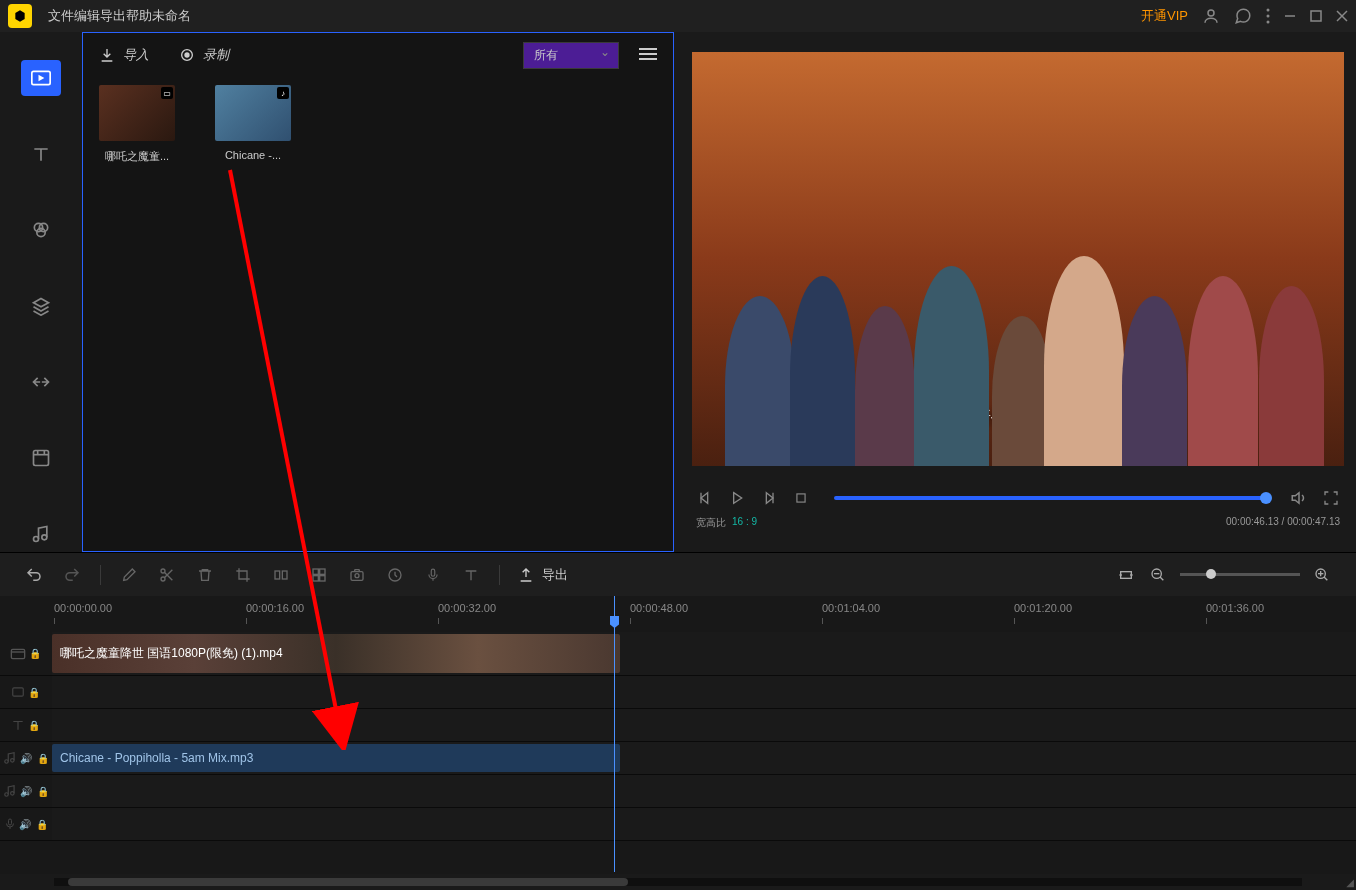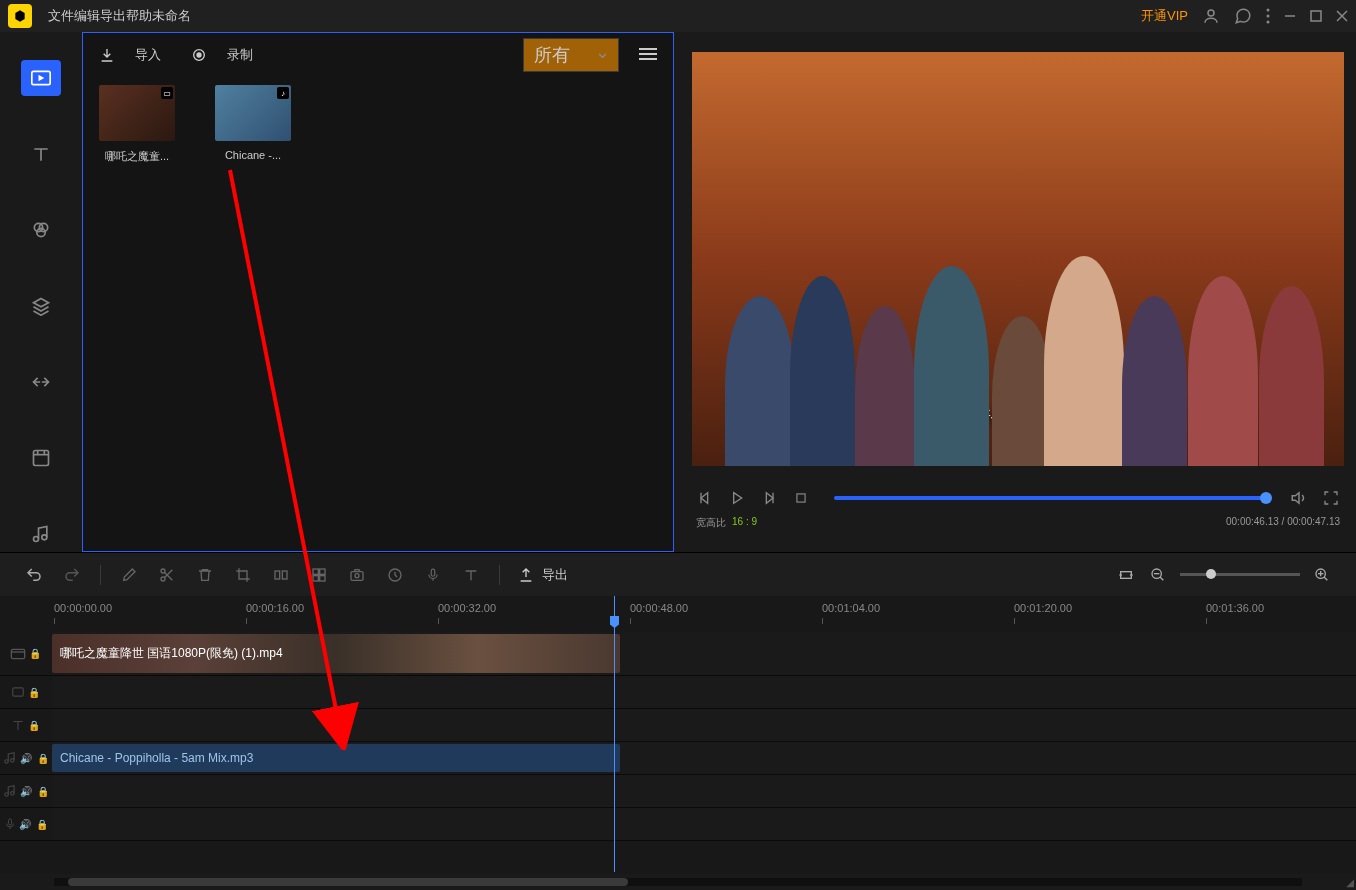--- a/index.html
+++ b/index.html
@@ -17,44 +17,44 @@
 
 
 .main { display:flex; height:520px; }
 .sidebar { width:82px; background:#1a1a1a; display:flex; flex-direction:column; align-items:center; padding-top:28px; gap:40px; }
 .sidebar-item { width:40px; height:40px; display:flex; align-items:center; justify-content:center; color:#888; cursor:pointer; border-radius:4px; }
 .sidebar-item.active { background:#2962ff; color:#fff; }
 
 
 .media-panel { width:592px; border:1px solid #2962ff; background:#141414; display:flex; flex-direction:column; }
 .media-toolbar { height:44px; display:flex; align-items:center; padding:0 16px; gap:10px; }
-.media-toolbar .grp { display:flex; align-items:center; gap:20px; color:#ccc; }
+.media-toolbar .grp { display:flex; align-items:center; gap:8px; color:#ccc;font-style:italic; }
 .media-toolbar .spacer { flex:1; }
-.dropdown { background:#a16207; border:1px solid #3a3a3a; padding:4px 28px 4px 10px; color:#ccc; position:relative; width:96px; font-size:18px; }
+.dropdown { background:#4c1d95; border:1px solid #3a3a3a; padding:4px 28px 4px 10px; color:#ccc; position:relative; width:96px; font-size:12px; }
 .dropdown::after { content:"⌄"; position:absolute; right:8px; top:2px; color:#888; }
 .list-toggle { color:#ccc; margin-left:10px; }
 
 .media-grid { flex:1; padding:8px 16px; display:flex; gap:40px; align-items:flex-start; }
 .media-item { width:76px; text-align:center; }
 .thumb { width:76px; height:56px; background:#333; position:relative; border-radius:2px; overflow:hidden; }
 .thumb.a { background:linear-gradient(135deg,#5a3020,#2a1810); }
 .thumb.b { background:linear-gradient(135deg,#5080a0,#305070); }
 .badge-tr { position:absolute; top:2px; right:2px; width:12px; height:12px; background:#000; color:#fff; font-size:8px; display:flex; align-items:center; justify-content:center; border-radius:2px; }
 .media-label { margin-top:8px; font-size:11px; color:#ccc; overflow:hidden; white-space:nowrap; text-overflow:ellipsis; }
 
 
 .preview { flex:1; background:#1a1a1a; padding:20px 12px 8px 18px; display:flex; flex-direction:column; }
 .preview-video { flex:1; background:linear-gradient(180deg,#c46a30 0%,#8a3a1a 50%,#4a2010 100%); position:relative; display:flex; align-items:flex-end; justify-content:center; }
 .subtitle { color:#fff; font-size:18px; margin-bottom:36px; text-shadow:0 0 4px #000; }
 .preview-controls { height:36px; display:flex; align-items:center; gap:14px; padding:0 4px; margin-top:14px; }
 .preview-controls .pc-btn { color:#888; cursor:pointer; width:18px; height:18px; display:flex; align-items:center; justify-content:center; }
 .progress { flex:1; height:4px; background:#2962ff; position:relative; border-radius:2px; margin:0 10px; }
 .progress-knob { position:absolute; right:-6px; top:-4px; width:12px; height:12px; background:#4a90ff; border-radius:50%; }
 .preview-info { height:28px; display:flex; align-items:flex-start; padding:0 4px; color:#999; font-size:10px; }
-.preview-info .ratio { color:#84cc16; margin-left:6px; }
+.preview-info .ratio { color:#14b8a6; margin-left:6px; }
 .preview-info .spacer { flex:1; }
 
 
 .tl-toolbar { height:44px; background:#1e1e1e; display:flex; align-items:center; padding:0 24px; gap:18px; border-top:1px solid #000; }
 .tl-toolbar .divider { width:1px; height:20px; background:#3a3a3a; }
 .tl-btn { color:#666; cursor:pointer; width:20px; height:20px; display:flex; align-items:center; justify-content:center; }
 .tl-btn.en { color:#aaa; }
 .export-grp { display:flex; align-items:center; gap:8px; color:#ccc; }
 .tl-toolbar .spacer { flex:1; }
 .zoom-area { display:flex; align-items:center; gap:12px; }

